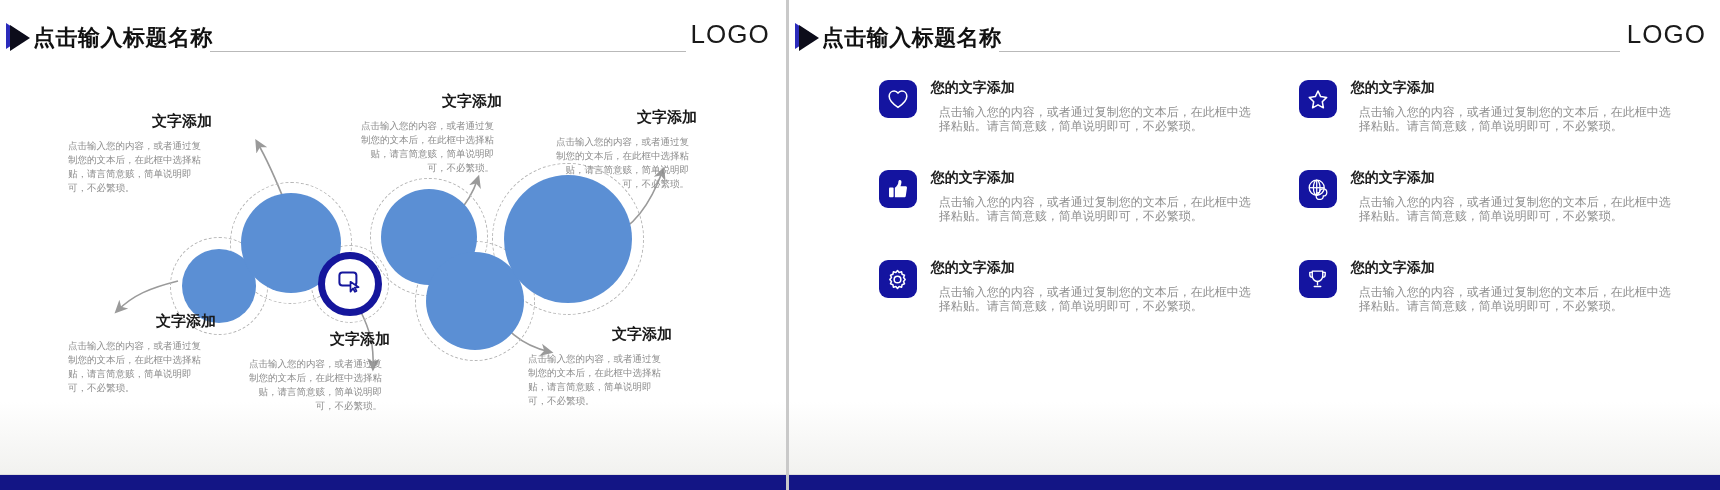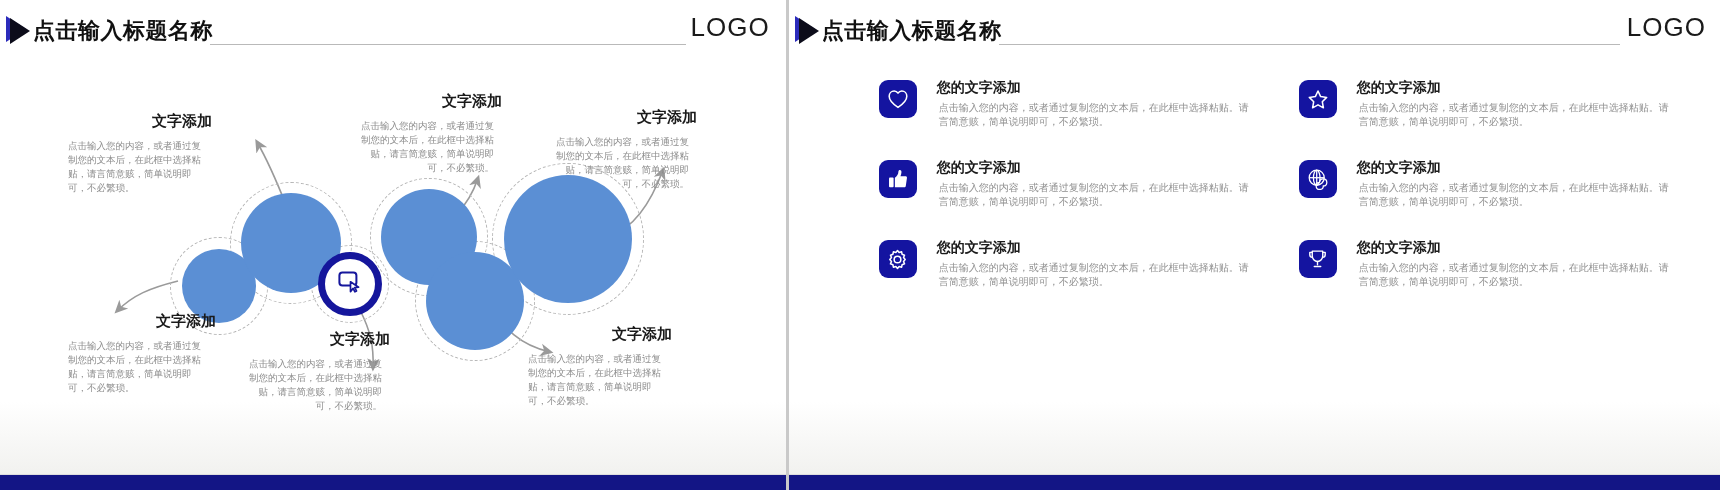--- a/index.html
+++ b/index.html
@@ -24,21 +24,21 @@
     height: 490px;
     background: linear-gradient(180deg, #ffffff 0%, #ffffff 82%, #f2f2f0 96%, #ebebe7 100%);
     overflow: hidden;
   }
   .slide-left  { width: 787px; }
   .slide-right { width: 933px; border-left: 3px solid #c9c9c9; }
 
   
   .header {
     position: absolute;
-    top: 4px; left: 0; right: 0;
+    top: 11px; left: 0; right: 0;
     height: 46px;
   }
   .title-row {
     position: absolute;
     left: 10px;
     top: 12px;
     display: flex;
     align-items: center;
     gap: 0px;
   }
@@ -129,21 +129,21 @@
     top: 78px;
     width: 800px;
     display: grid;
     grid-template-columns: 380px 380px;
     column-gap: 40px;
     row-gap: 27px;
   }
   .card {
     display: flex;
     align-items: flex-start;
-    gap: 20px;
+    gap: 14px;
   }
   .card-icon {
     flex: none;
     width: 38px;
     height: 38px;
     border-radius: 9px;
     background: #1414a0;
     display: flex;
     align-items: center;
     justify-content: center;
@@ -151,22 +151,22 @@
   }
   .card-icon svg { display: block; }
   .card-body { padding-top: 1px; }
   .card-body h4 {
     margin: 0 0 4px 0;
     font-size: 14px;
     font-weight: bold;
     color: #1b1b1b;
   }
   .card-body p {
-    margin: 2px;
-    font-size: 10px;
+    margin: 8px;
+    font-size: 12px;
     line-height: 14px;
     color: #8f8f8f;
     max-width: 325px;
   }
 
   
   .bottom-bar {
     position: absolute;
     left: 0; right: 0; bottom: 0;
     height: 15px;

